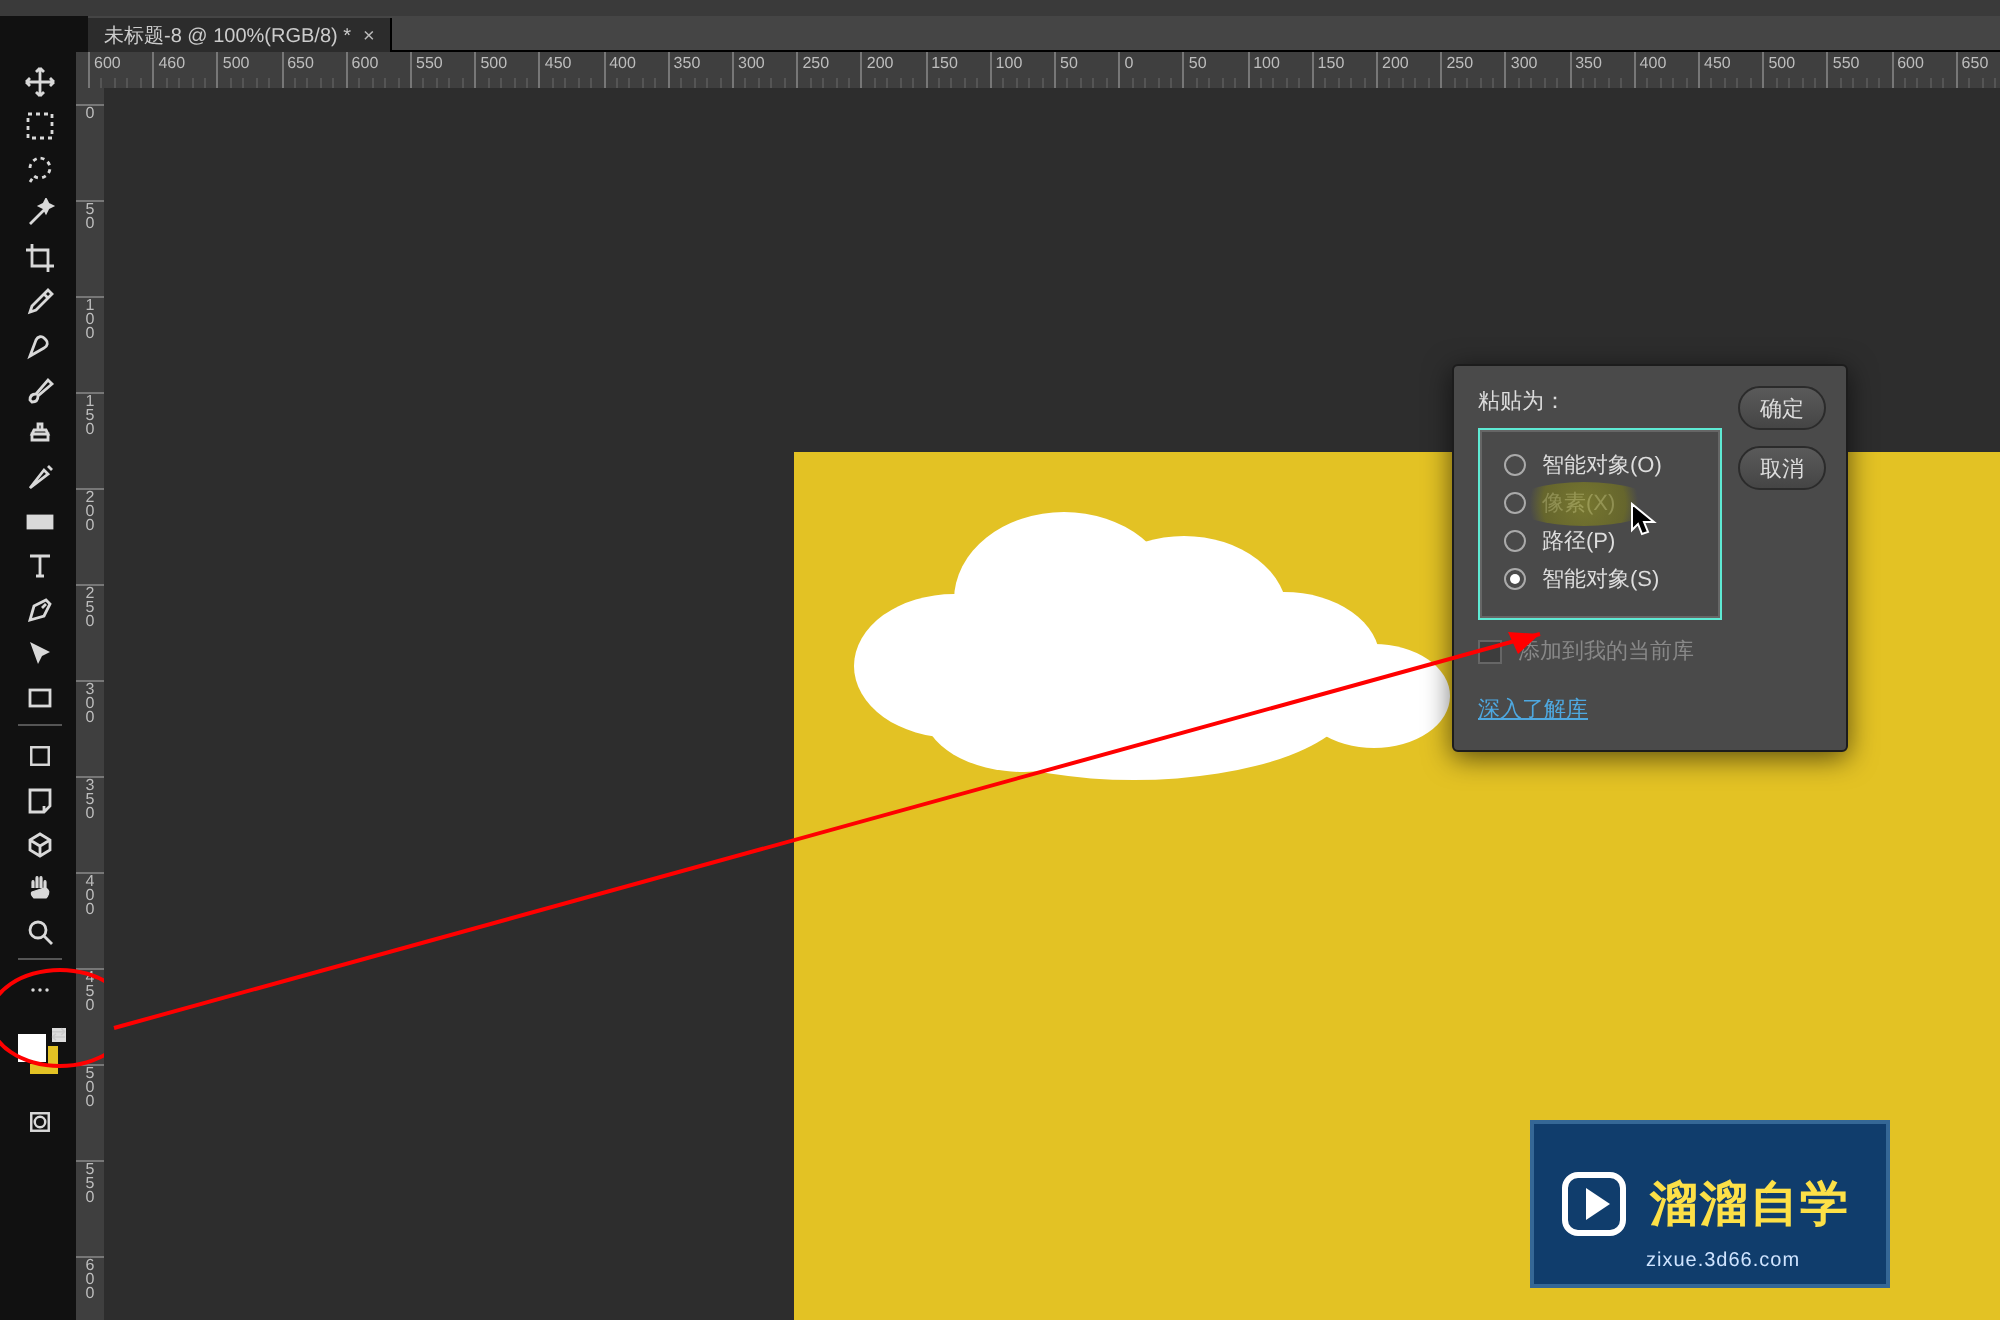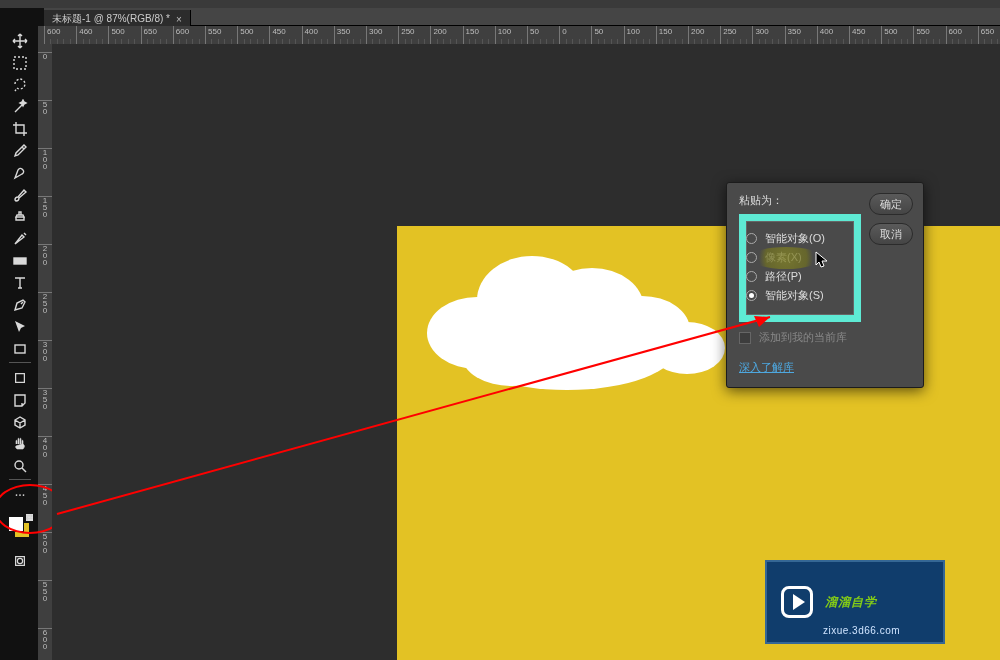--- a/index.html
+++ b/index.html
@@ -50,21 +50,21 @@
 
   
   .dialog { position:absolute; top:182px; left:726px; width:198px; background:#4a4a4a; border:1px solid #1c1c1c; box-shadow:0 3px 14px rgba(0,0,0,.6); border-radius:3px; }
   .dialog-title { display:flex; align-items:center; justify-content:space-between; height:20px; padding:0 0 0 10px;
     background:linear-gradient(#6a6a6a,#444); color:#eee; font-size:11px; border-top-left-radius:3px; border-top-right-radius:3px; }
   .dialog-title .close-btn { width:28px; height:14px; margin-right:4px; background:linear-gradient(#e06060,#b03030); border:1px solid #5a1c1c; border-radius:2px; display:flex; align-items:center; justify-content:center; cursor:pointer; }
   .dialog-title .close-btn svg { width:9px; height:9px; stroke:#fff; stroke-width:2; }
   .dialog-body { padding:10px 10px 12px 12px; display:flex; gap:8px; }
   .radio-panel { flex:1; display:flex; flex-direction:column; }
   .radio-panel .legend { color:#ddd; font-size:11px; margin-bottom:6px; }
-  .radio-group { border:7px solid #5eead4; padding:6px 0 8px; border-radius:0; box-shadow:inset 0 0 0 1px #666; }
+  .radio-group { border:1px solid #5eead4; padding:6px 12px 8px; border-radius:0; box-shadow:inset 0 0 0 1px #666; }
   .radio-row { display:flex; align-items:center; gap:8px; color:#ddd; font-size:11px; margin:4px 0; cursor:pointer; position:relative; }
   .radio { width:11px; height:11px; border:1px solid #aaa; border-radius:50%; display:inline-flex; align-items:center; justify-content:center; background:#4a4a4a; }
   .radio.checked::after { content:""; width:5px; height:5px; background:#fff; border-radius:50%; }
   .hilite { position:absolute; left:4px; top:-3px; width:72px; height:22px; background:radial-gradient(circle,#858527 0%,#6f6f23 55%,rgba(0,0,0,0) 72%); opacity:.75; border-radius:50%; pointer-events:none; }
   .btn-col { display:flex; flex-direction:column; gap:8px; align-items:center; }
   .d-btn { min-width:42px; height:22px; padding:0 10px; font-size:11px; color:#ddd; background:linear-gradient(#5a5a5a,#454545); border:1px solid #2b2b2b; border-radius:11px; cursor:pointer; display:flex; align-items:center; justify-content:center; }
   .lib-row { margin-top:8px; display:flex; align-items:center; gap:8px; font-size:11px; color:#888; }
   .checkbox { width:12px; height:12px; border:1px solid #666; background:#3d3d3d; }
   .link-row { text-align:left; margin-top:12px; }
   .link-row a { color:#4ea8e0; font-size:11px; text-decoration:underline; cursor:pointer; }
@@ -73,31 +73,31 @@
   .cursor { position:absolute; top:80px; left:784px; pointer-events:none; z-index:5; }
   .cursor svg { width:14px; height:18px; }
 
   
   .anno-line { position:absolute; left:52px; top:44px; width:940px; height:610px; pointer-events:none; z-index:6; }
 
   
   .watermark { position:absolute; right:55px; bottom:16px; width:180px; height:84px; background:#103d6c; display:flex; align-items:center; gap:12px; padding:0 14px; border:2px solid #356795; }
   .watermark .play { width:32px; height:32px; border:3px solid #fff; border-radius:8px; display:flex; align-items:center; justify-content:center; }
   .watermark .play::after { content:""; border-left:12px solid #fff; border-top:8px solid transparent; border-bottom:8px solid transparent; margin-left:3px; }
-  .watermark .zh { color:#84cc16; font-size:12px; font-weight:bold; letter-spacing:1px;font-style:italic; }
+  .watermark .zh { color:#fde047; font-size:24px; font-weight:bold; letter-spacing:1px; }
   .watermark .url { position:absolute; bottom:6px; left:56px; color:#cfe4ff; font-size:10px; letter-spacing:.5px; }
 </style>
 </head>
 <body>
 
 <div class="menubar"></div>
 
 <div class="tab-bar">
   <div class="tab">
-    <span>未标题-1 @ 87%(RGB/8) *</span>
+    <span>未标题-8 @ 100%(RGB/8) *</span>
     <span class="close">×</span>
   </div>
 </div>
 
 <div class="ruler-h" id="ruler-h">
     <div class="tick" style="left: 6px;">
       <span>600</span>
     </div>
     <div class="sub" style="left: 12.44px;"></div>
     <div class="sub" style="left: 18.88px;"></div>

